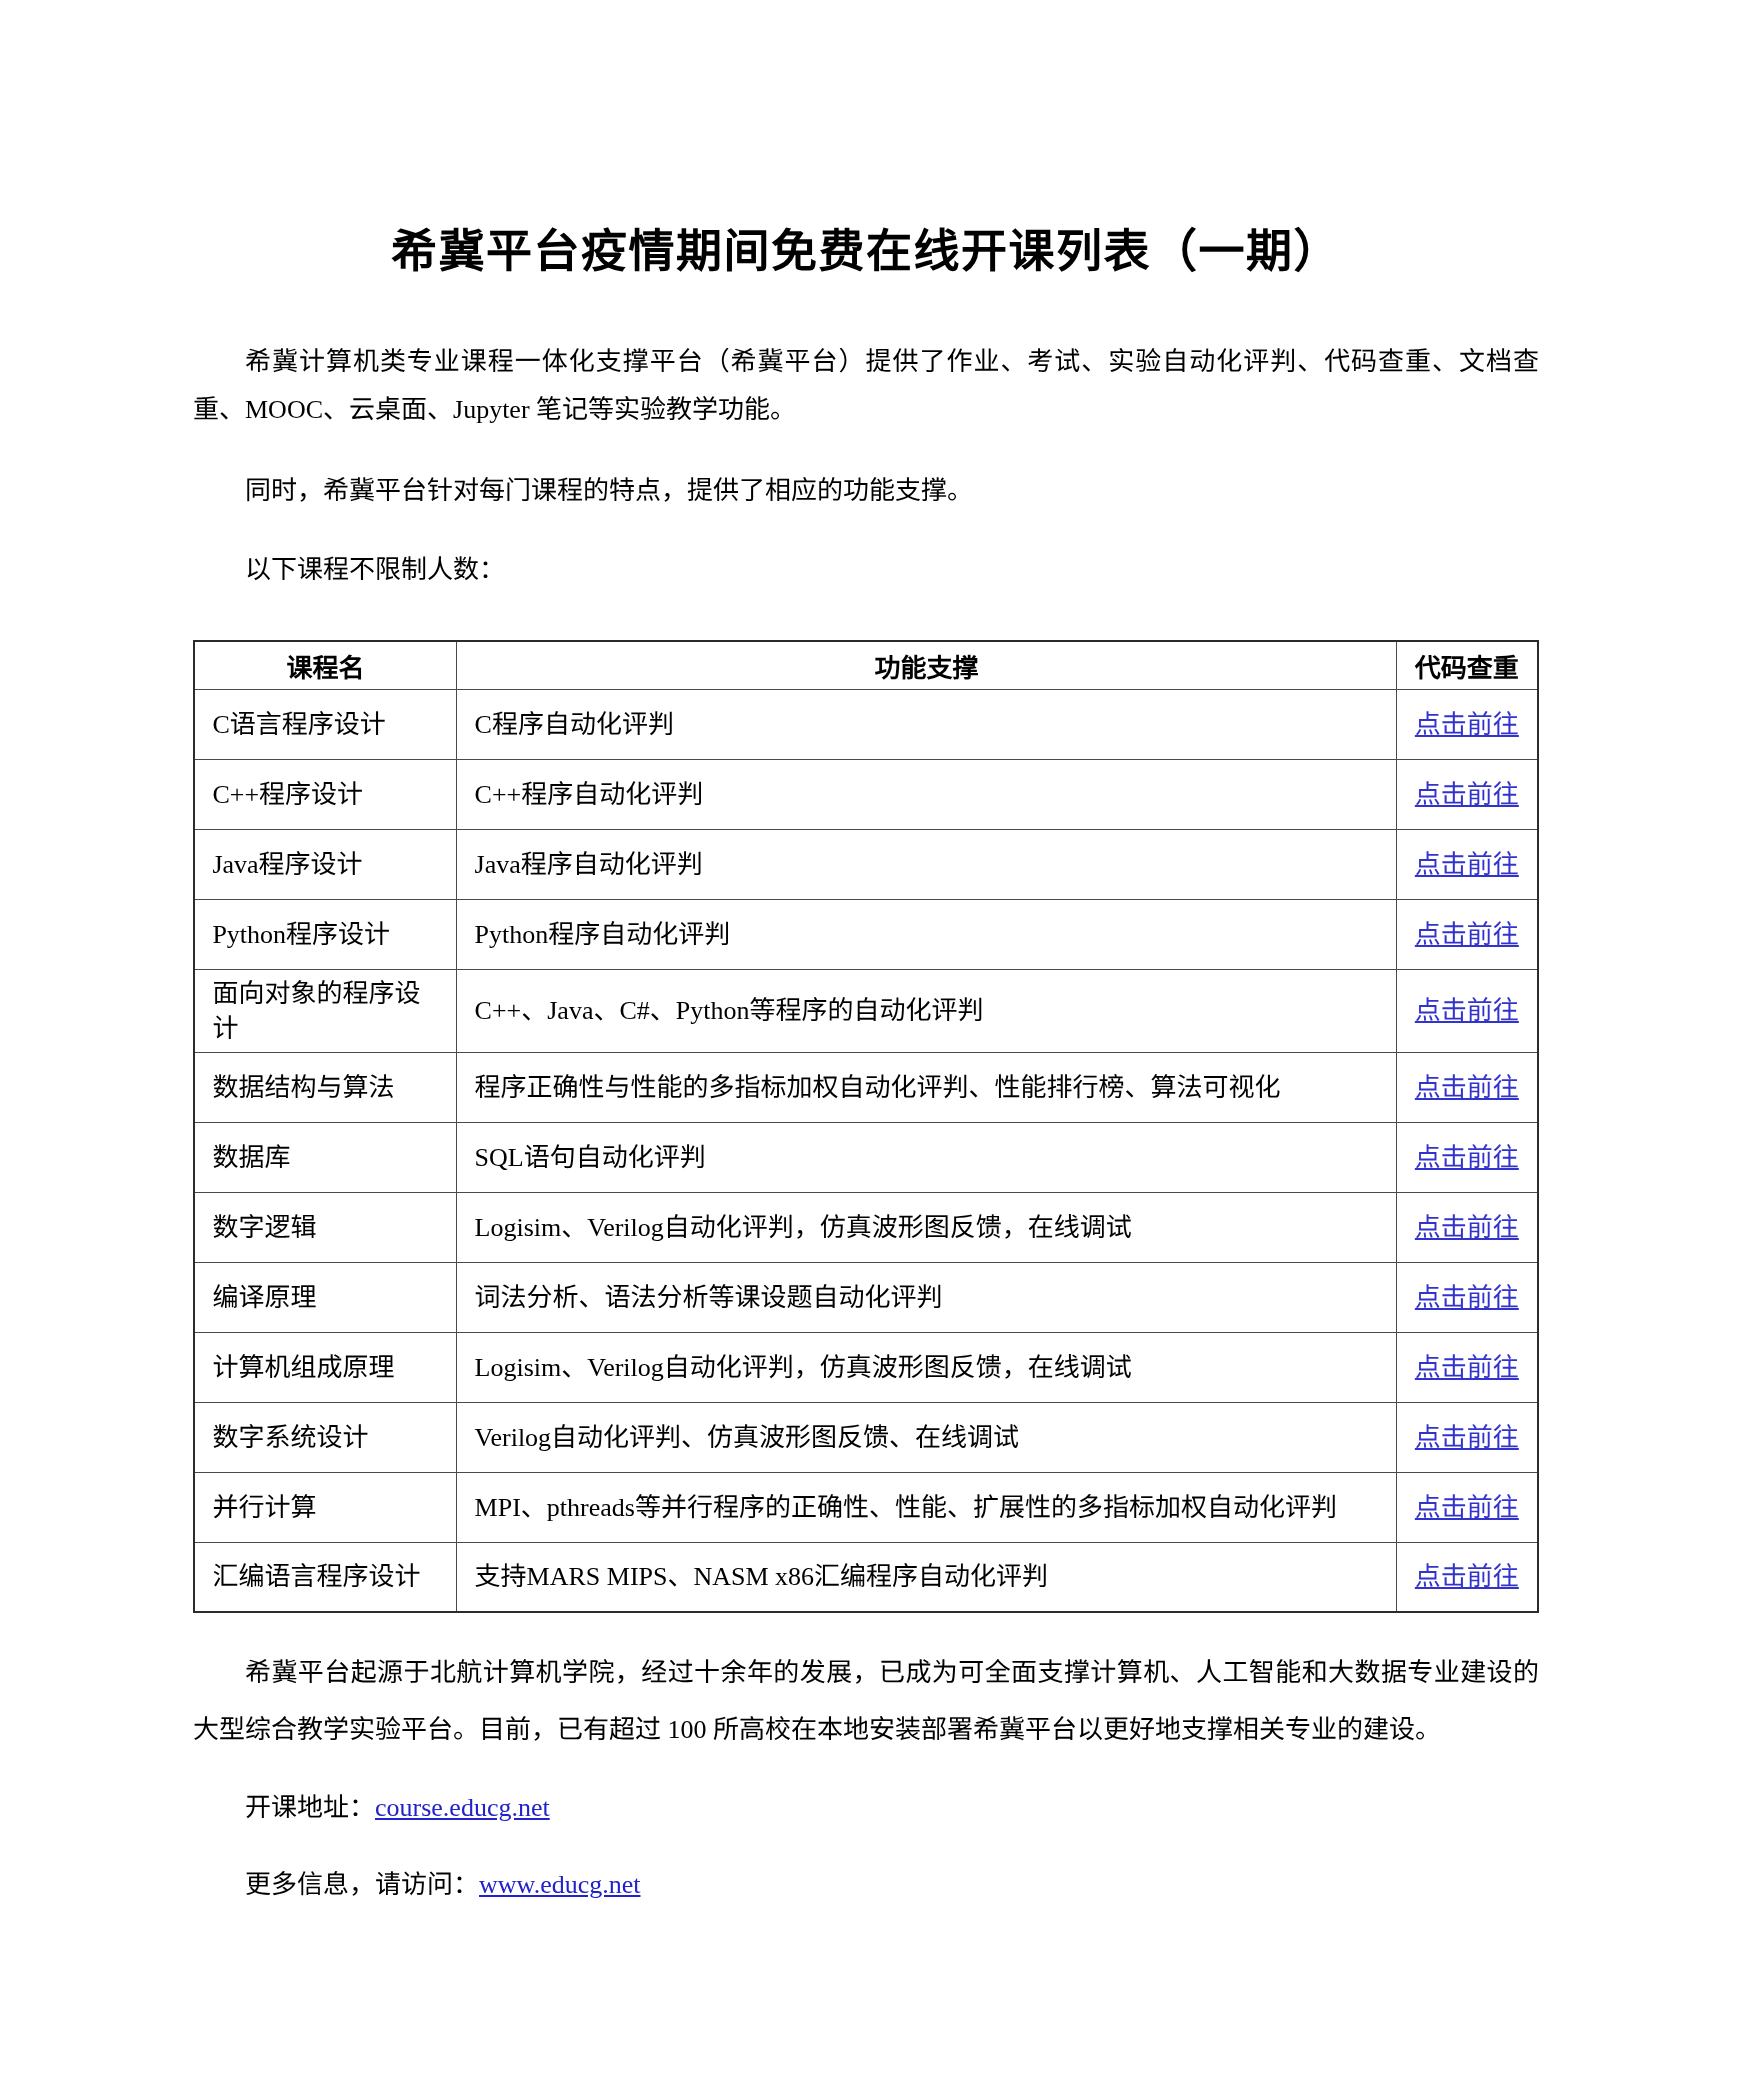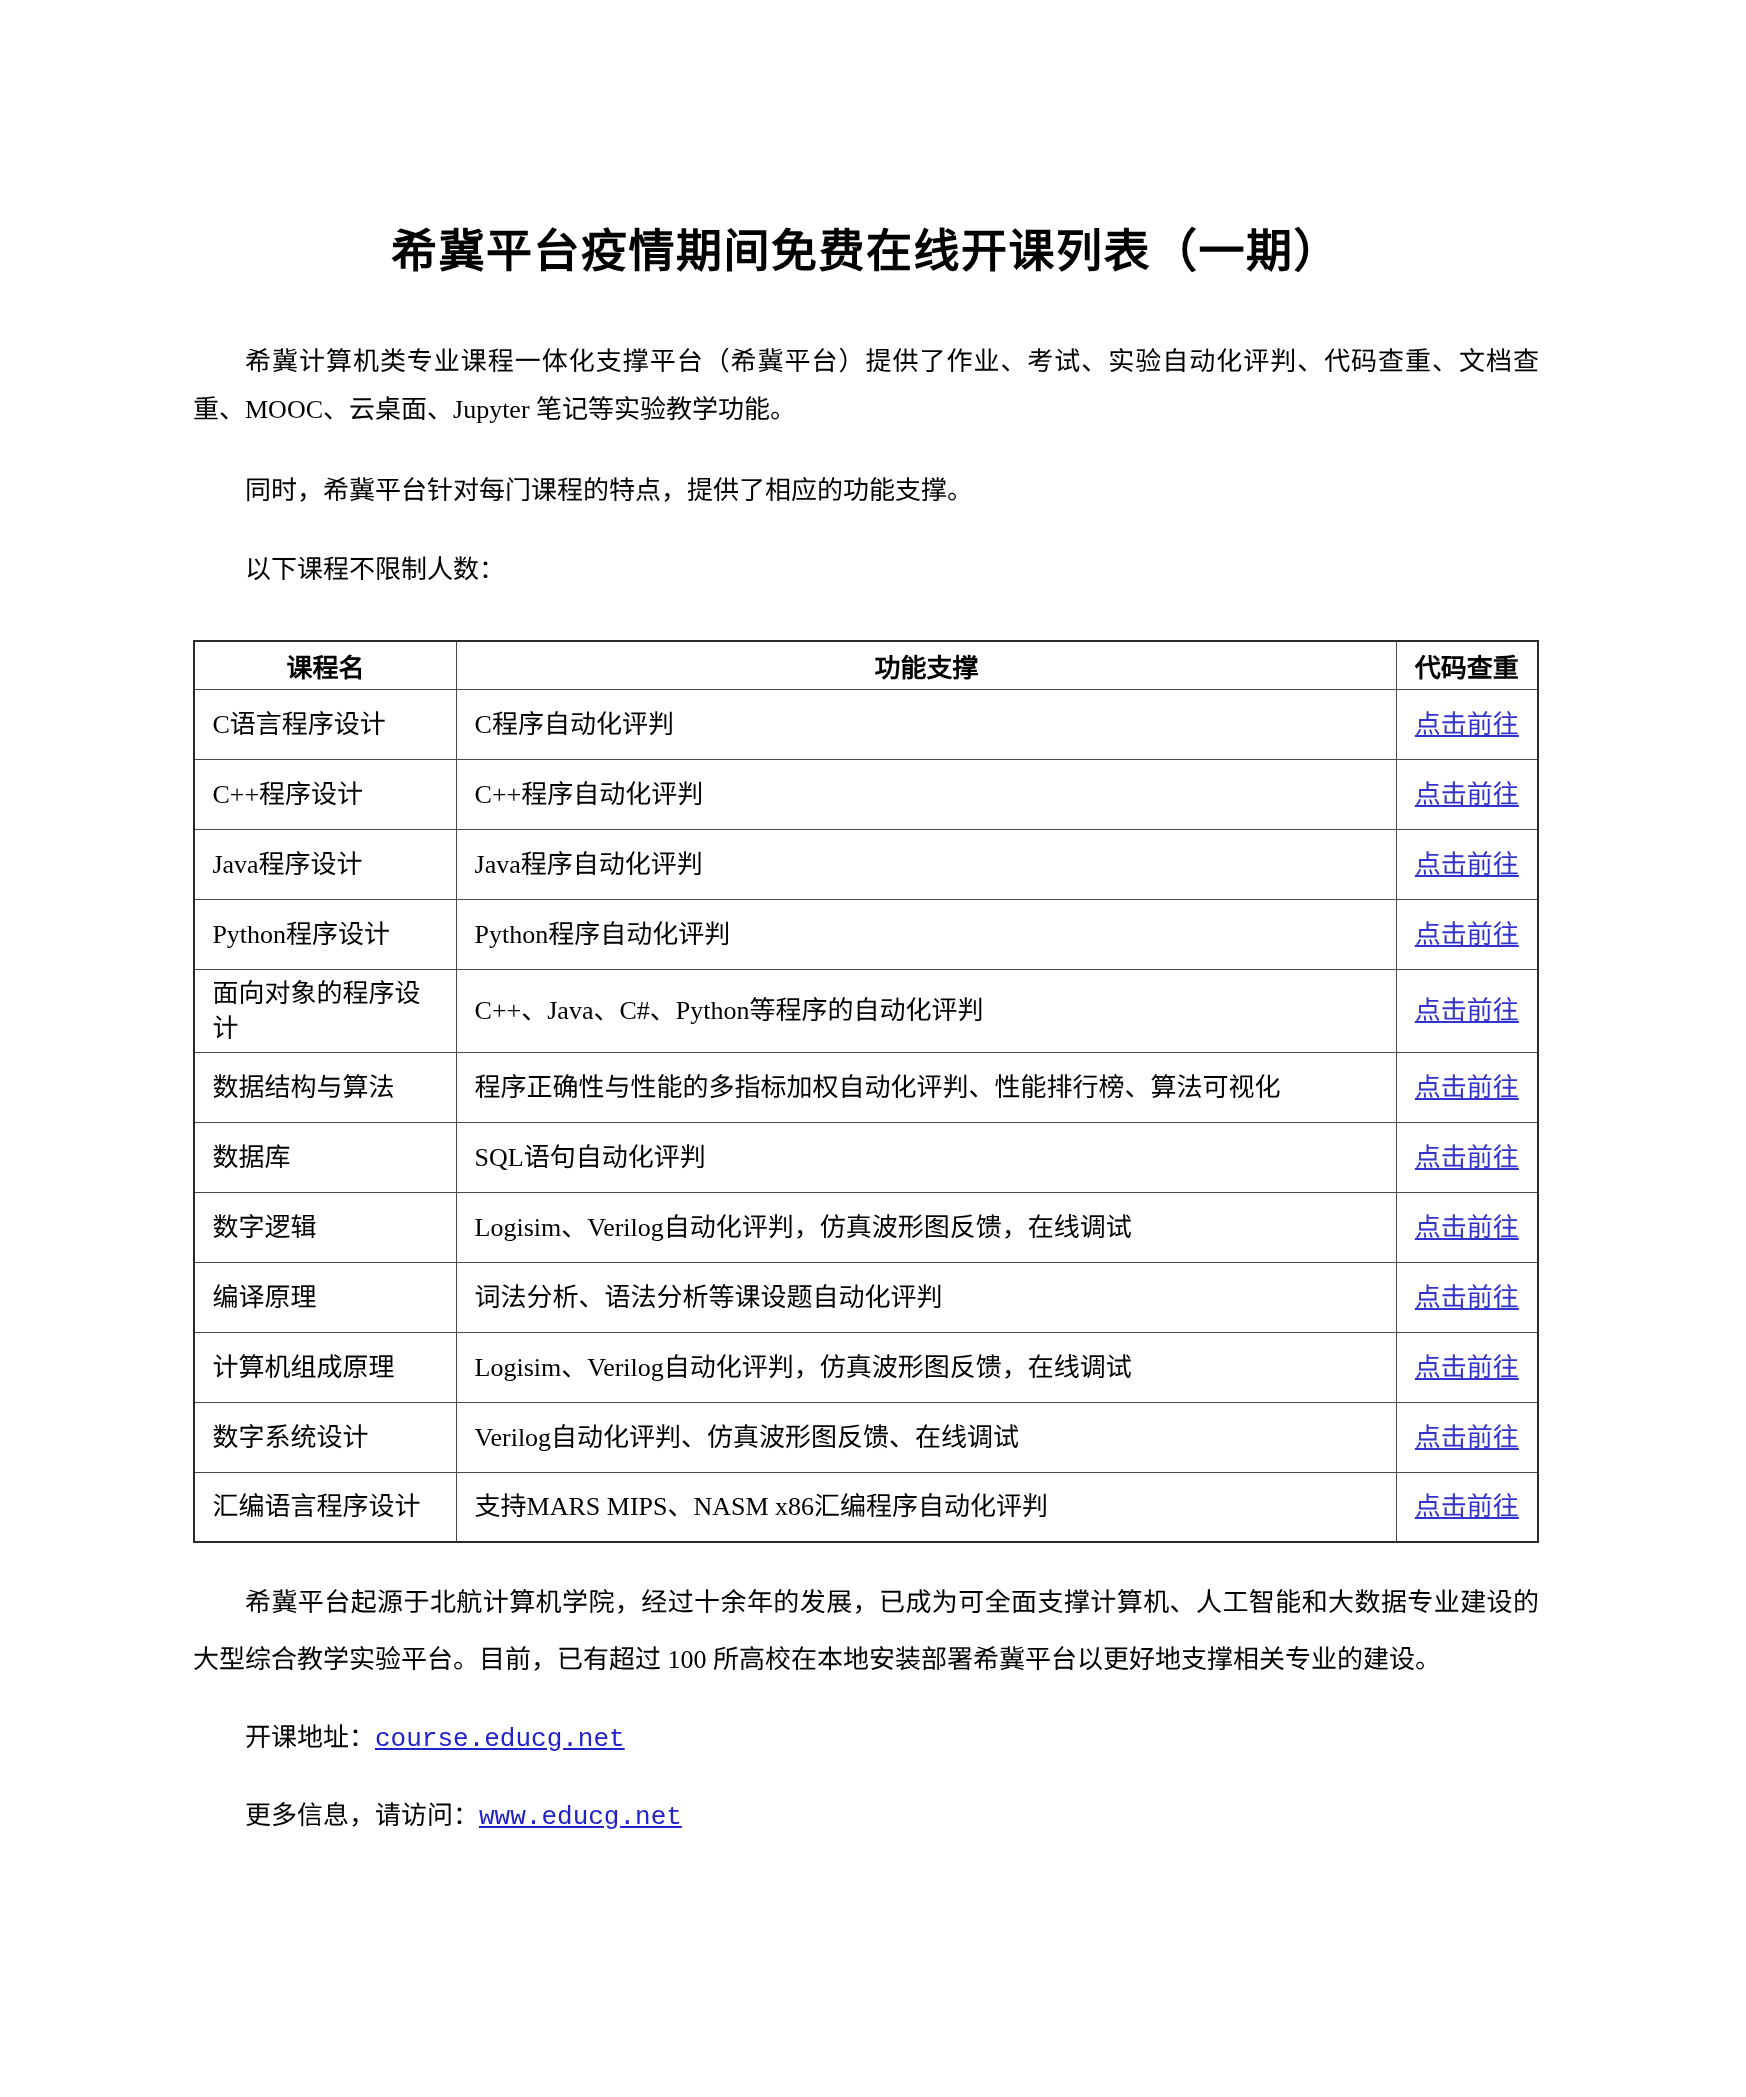--- a/index.html
+++ b/index.html
@@ -92,21 +92,20 @@
     font-size:26px;
     line-height:48px;
     text-indent:2em;
   }
   .footer-line-1{margin-top:26px;}
   .footer-line-2{margin-top:29px;}
   a.footer-link{
     color:var(--footer-link-color);
     text-decoration:underline;
     cursor:pointer;
-    font-family:Liberation Mono, monospace;
   }
 </style>
 </head>
 <body>
 
 <div class="page">
   <div class="content">
 
     <h1 class="doc-title">希冀平台疫情期间免费在线开课列表（一期）</h1>
 
@@ -211,20 +210,27 @@
       </tr>
 
       <tr>
         <td>数字系统设计</td>
         <td>Verilog自动化评判、仿真波形图反馈、在线调试</td>
         <td class="link-cell">
           <a class="go-link">点击前往</a>
         </td>
       </tr>
 
+      <tr>
+        <td>并行计算</td>
+        <td>MPI、pthreads等并行程序的正确性、性能、扩展性的多指标加权自动化评判</td>
+        <td class="link-cell">
+          <a class="go-link">点击前往</a>
+        </td>
+      </tr>
 
       <tr>
         <td>汇编语言程序设计</td>
         <td>支持MARS MIPS、NASM x86汇编程序自动化评判</td>
         <td class="link-cell">
           <a class="go-link">点击前往</a>
         </td>
       </tr>
 
     </tbody>

